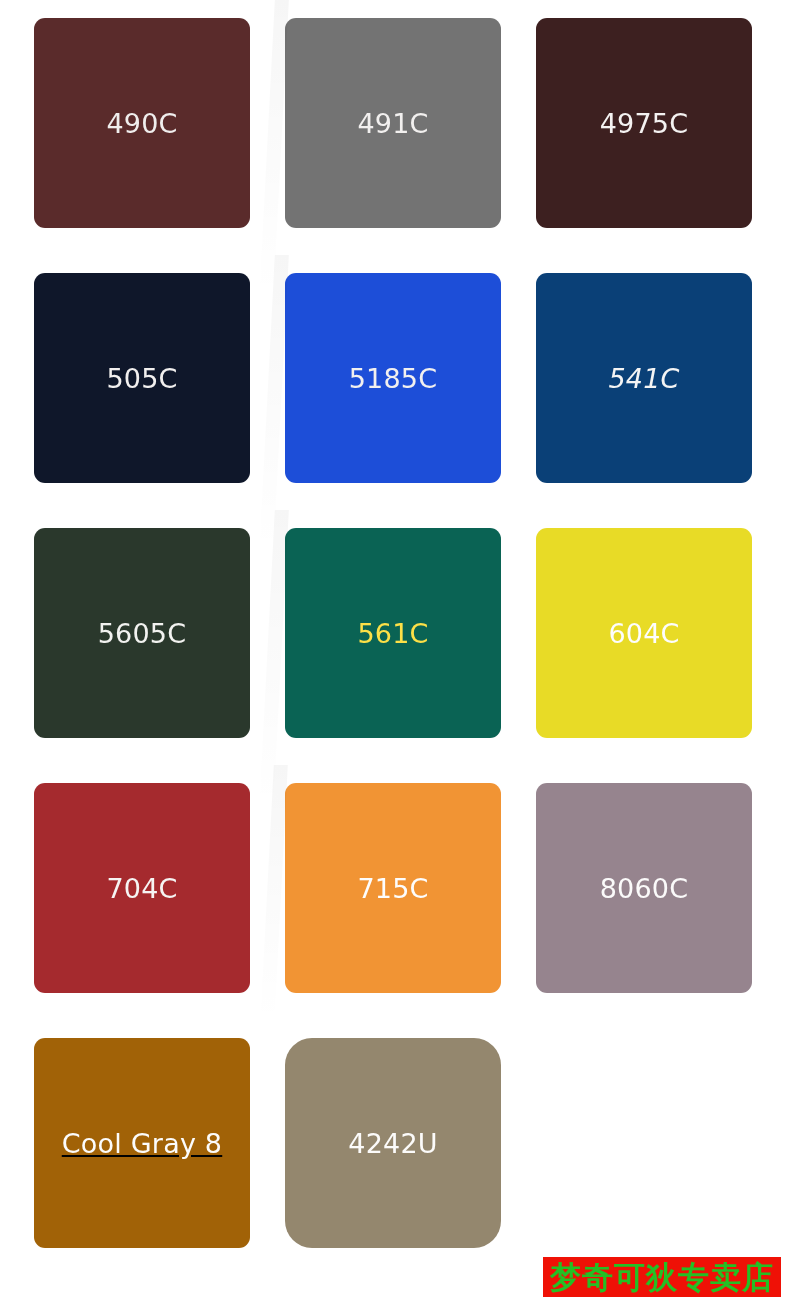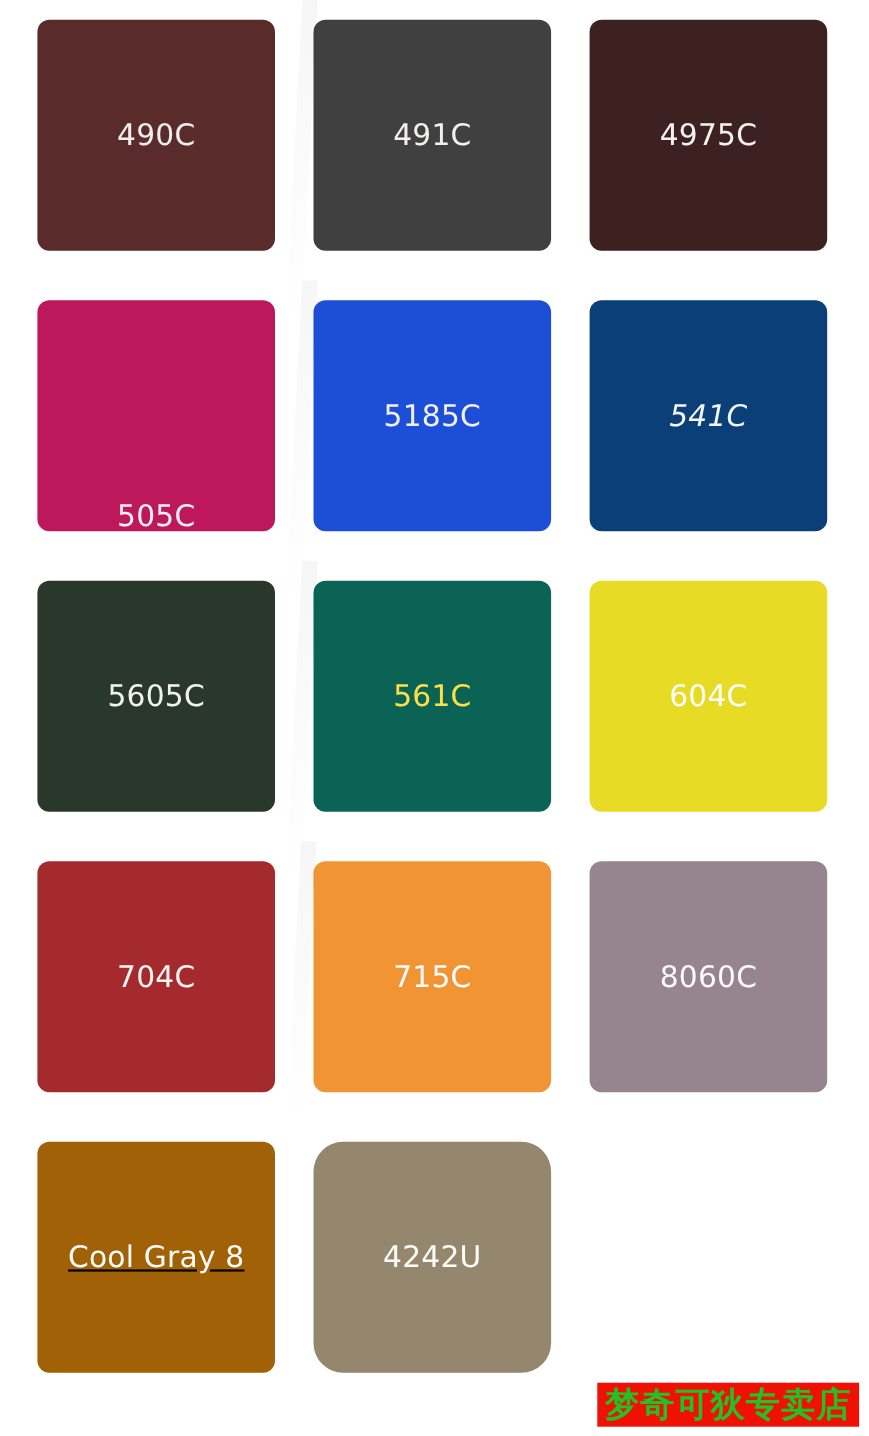--- a/index.html
+++ b/index.html
@@ -86,28 +86,28 @@
   }
 </style>
 </head>
 <body style="background-color: rgb(255, 255, 255);">
 
 <div id="palette-grid">
 
   <div class="swatch" style="background-color: rgb(90, 43, 43);">
     <span class="swatch-label" style="color: rgb(240, 238, 237);">490C</span>
   </div>
-  <div class="swatch" style="background-color: #404040;">
+  <div class="swatch" style="background-color: #737373;">
     <span class="swatch-label" style="color: rgb(242, 240, 239);">491C</span>
   </div>
   <div class="swatch" style="background-color: rgb(61, 32, 32);">
     <span class="swatch-label" style="color: rgb(244, 242, 241);">4975C</span>
   </div>
 
-  <div class="swatch" style="background-color: #be185d; align-items: flex-end;">
+  <div class="swatch" style="background-color: #0f172a;">
     <span class="swatch-label" style="color: rgb(242, 240, 239);">505C</span>
   </div>
   <div class="swatch" style="background-color: #1d4ed8;">
     <span class="swatch-label" style="color: rgb(242, 240, 239);">5185C</span>
   </div>
   <div class="swatch" style="background-color: rgb(10, 64, 119);">
     <span class="swatch-label" style="color: rgb(244, 244, 244); font-style: italic;">541C</span>
   </div>
 
   <div class="swatch" style="background-color: rgb(42, 56, 44);">

